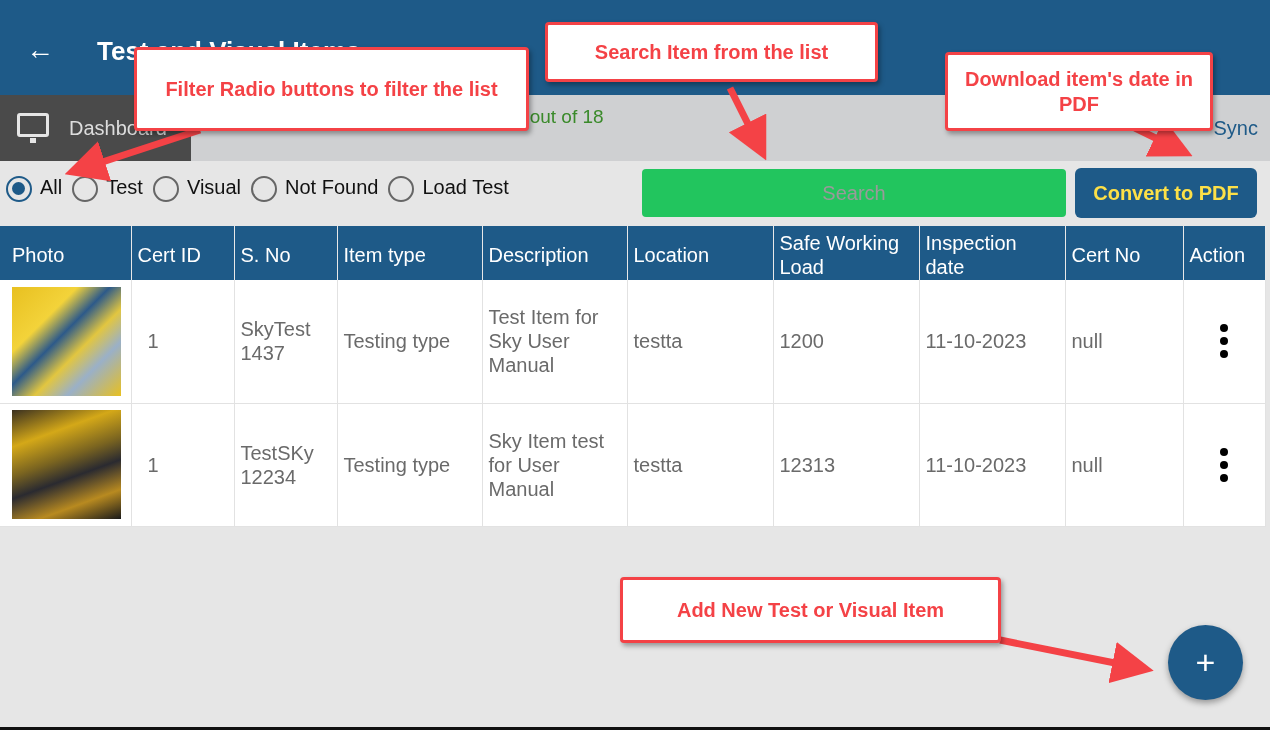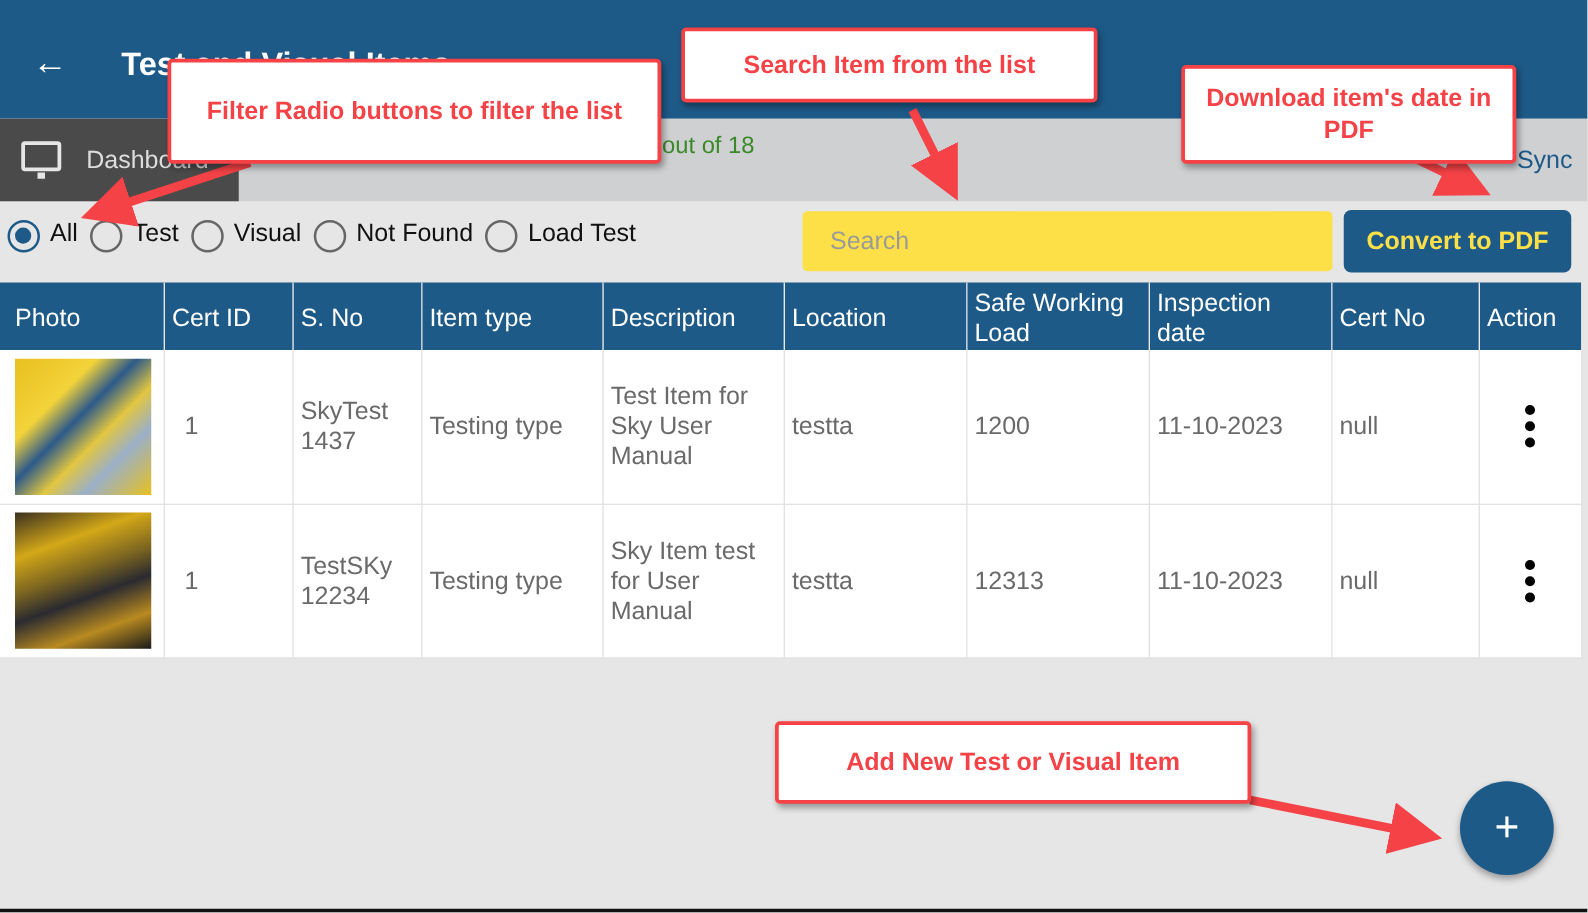--- a/index.html
+++ b/index.html
@@ -18,21 +18,21 @@
   .dash .lbl { position: absolute; left: 69px; top: 22px; font-size: 20px; }
   .synctext { position: absolute; left: 198px; top: 10px; font-size: 19px; line-height: 24px; color: #3a8a2a; white-space: nowrap; }
   .syncbtn { position: absolute; right: 12px; top: 22px; font-size: 20px; color: #1e5a88; cursor: pointer; }
 
   .filters { position: absolute; left: 6px; top: 176px; display: flex; align-items: center; font-size: 20px; color: #111; }
   .radio { display: flex; align-items: flex-start; margin-right: 10px; cursor: pointer; }
   .rb { width: 26px; height: 26px; border: 2.5px solid #666; border-radius: 50%; margin-right: 8px; position: relative; }
   .rb.on { border-color: #1e5a88; }
   .rb.on:after { content: ""; position: absolute; left: 4px; top: 4px; width: 13px; height: 13px; border-radius: 50%; background: #1e5a88; }
 
-  .search { position: absolute; left: 642px; top: 169px; width: 424px; height: 48px; background: #fde047; border: none; border-radius: 4px; padding-left: 22px; font-size: 20px; color: #333; font-family: "Liberation Sans", sans-serif; }
+  .search { position: absolute; left: 642px; top: 169px; width: 424px; height: 48px; background: #22c55e; border: none; border-radius: 4px; font-size: 20px; color: #333; font-family: "Liberation Sans", sans-serif; text-align: center; }
   .search::placeholder { color: #9a9a9a; }
   .pdfbtn { position: absolute; left: 1075px; top: 168px; width: 182px; height: 50px; background: #1e5a88; color: #fde047; border: none; border-radius: 6px; font-size: 20px; font-weight: bold; font-family: "Liberation Sans", sans-serif; cursor: pointer; }
 
   table { position: absolute; left: 0; top: 226px; width: 1265px; border-collapse: collapse; table-layout: fixed; }
   th { background: #1e5a88; color: #fff; font-weight: normal; text-align: left; font-size: 20px; line-height: 24px; padding: 4px 6px 0 6px; height: 54px; border-right: 1px solid #e8e8e8; vertical-align: middle; }
   th:first-child { padding-left: 12px; }
   td { background: #fff; color: #6a6a6a; font-size: 20px; line-height: 24px; padding: 0 6px; height: 123px; border-right: 1px solid #e2e2e2; border-bottom: 1px solid #e2e2e2; vertical-align: middle; }
   td:first-child { padding-left: 12px; }
   td.cid { padding-left: 16px; }
   .photo { width: 109px; height: 109px; }

